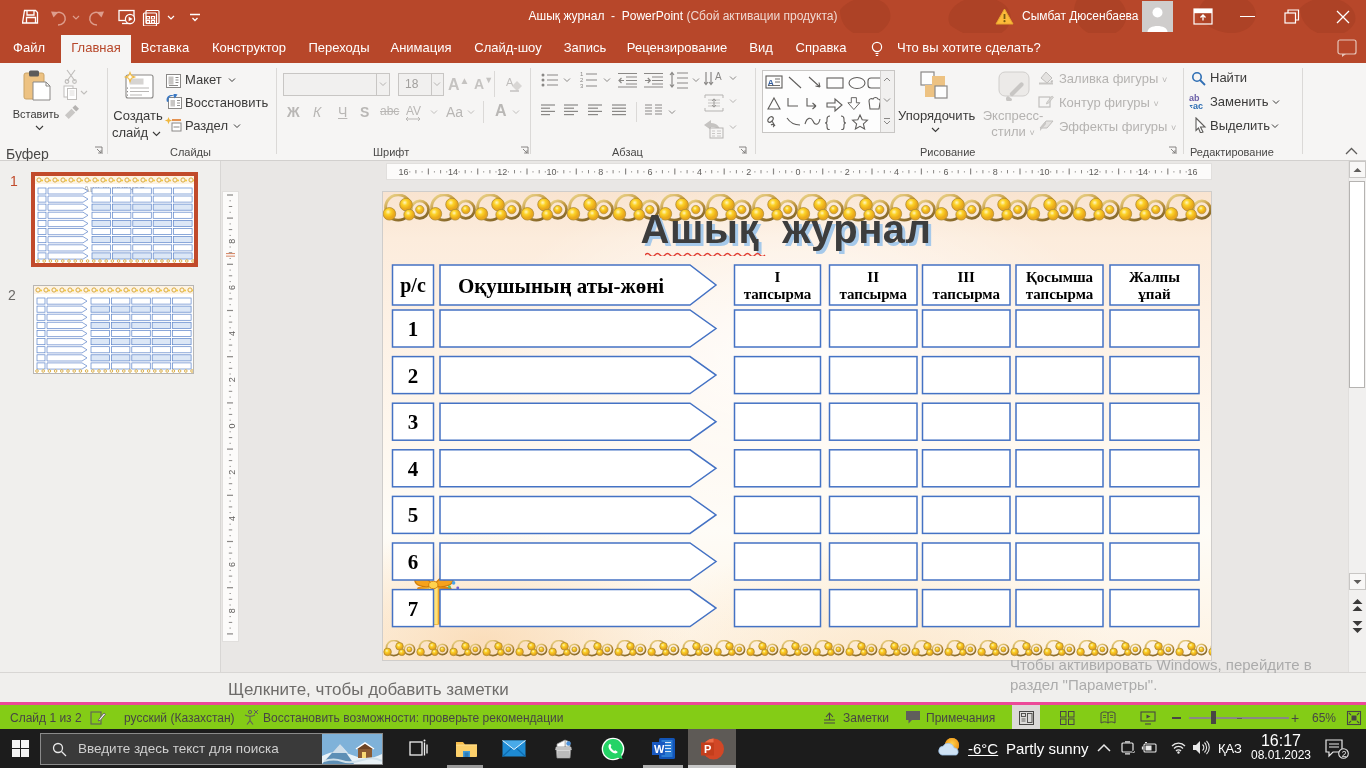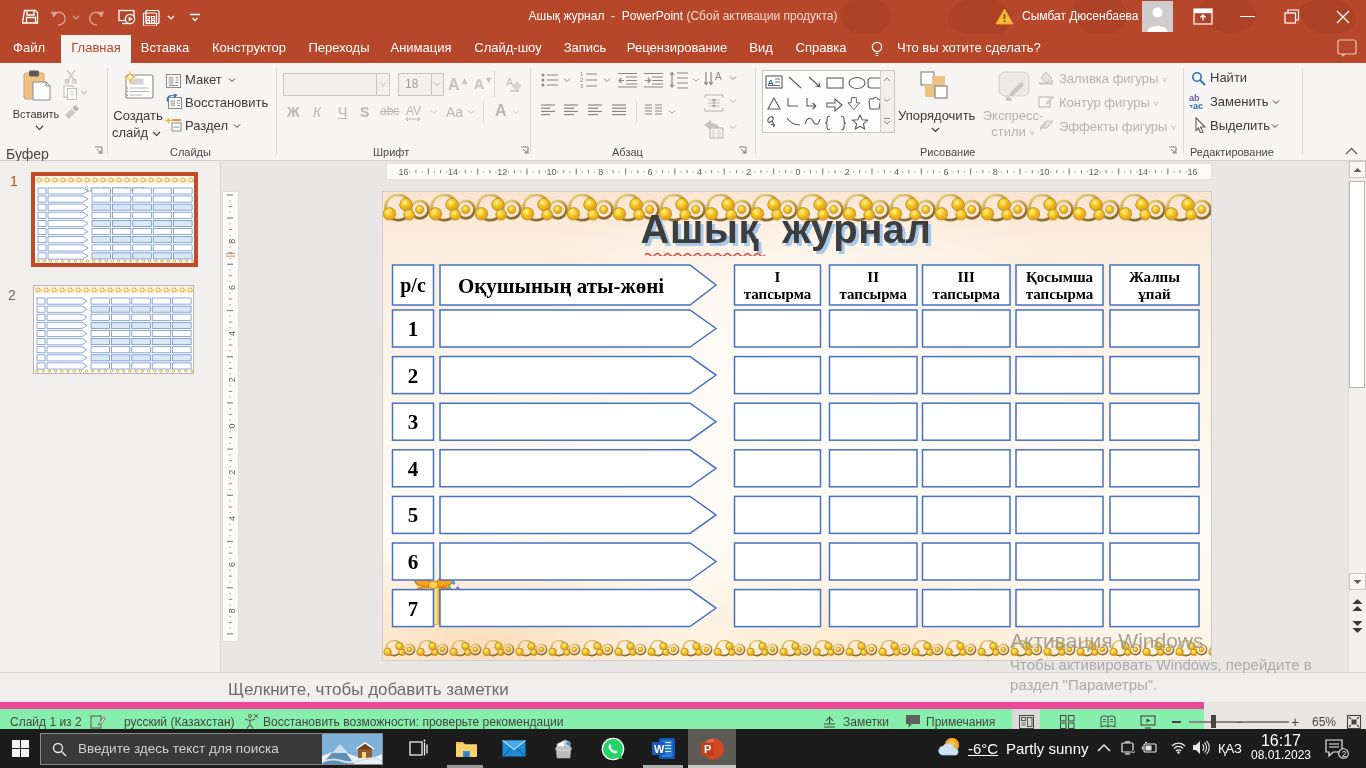--- a/index.html
+++ b/index.html
@@ -1368,24 +1368,23 @@
         <path d="M0.5 14 L5.5 9 L10.5 14 Z" fill="#3b3a39"></path>
       </svg>
 <svg class="abs" style="left:1352px;top:458px;" width="11" height="16" viewBox="0 0 11 16">
         <path d="M0.5 2 L5.5 7 L10.5 2 Z" fill="#3b3a39"></path>
         <path d="M0.5 9 L5.5 14 L10.5 9 Z" fill="#3b3a39"></path>
       </svg>
 </div>
 <div class="abs" style="left:0;top:672px;width:1366px;height:30px;background:#f0efed;border-top:1px solid #d8d6d4;">
 <div class="abs" style="left:228px;top:7px;font-size:17px;color:#6e6c6a;">Щелкните, чтобы добавить заметки</div>
 </div>
-<div class="abs" style="left:1010px;top:629px;font-size:21px;color:#999999;opacity:0.9;">Активация Windows</div>
 <div class="abs" style="left:1010px;top:656px;font-size:15px;color:#a5a5a5;opacity:0.9;">Чтобы активировать Windows, перейдите в</div>
 <div class="abs" style="left:1010px;top:676px;font-size:15px;color:#a5a5a5;opacity:0.9;">раздел "Параметры".</div>
-<div class="abs" style="left:0;top:702px;width:1204px;height:27px;background:#86efac;border-top:7px solid #ec4899;font-size:12px;color:#484644;">
+<div class="abs" style="left:0;top:702px;width:1366px;height:27px;background:#84cc16;border-top:3px solid #ec4899;font-size:12px;color:#484644;">
 <div class="abs" style="left:10px;top:6px;">Слайд 1 из 2</div>
 <svg class="abs" style="left:90px;top:5px;" width="17" height="16" viewBox="0 0 17 16">
  <rect x="1" y="2" width="10" height="12" fill="none" stroke="#605e5c" stroke-width="1.1"></rect>
  <path d="M9 9 l5 -6 1.5 1.2 -5 6 -2.3 0.8 z" fill="#f3f2f1" stroke="#605e5c" stroke-width="0.9"></path>
 </svg>
 <div class="abs" style="left:124px;top:6px;">русский (Казахстан)</div>
 <svg class="abs" style="left:242px;top:4px;" width="17" height="17" viewBox="0 0 17 17">
  <circle cx="8" cy="3" r="1.6" fill="none" stroke="#605e5c" stroke-width="1"></circle>
  <path d="M3 6 c3 1.5 7 1.5 10 0 M8 7.5 v4 M8 11.5 l-3 4 M8 11.5 l3 4" stroke="#605e5c" stroke-width="1.1" fill="none"></path>
  <path d="M12 1 L16 5 M16 1 L12 5" stroke="#605e5c" stroke-width="1"></path>

